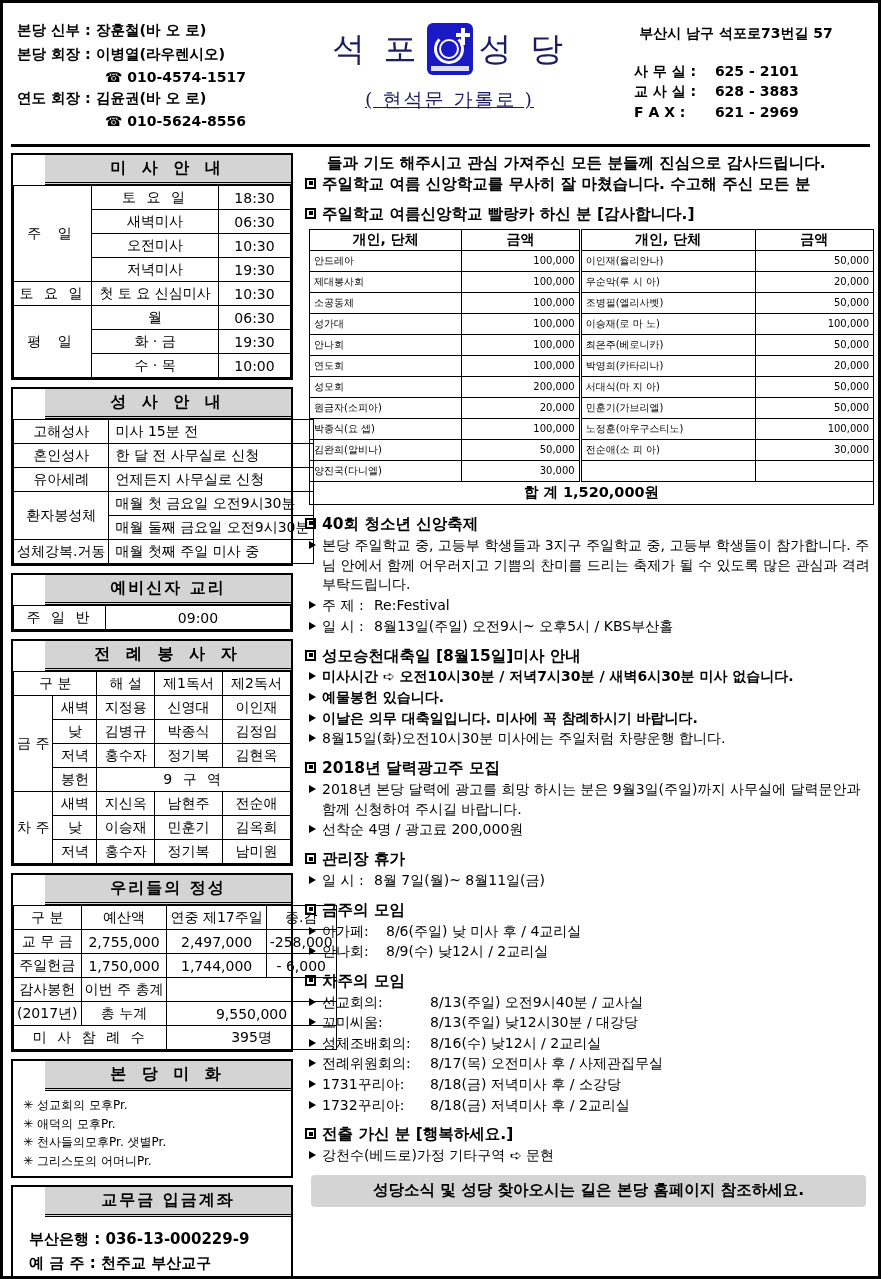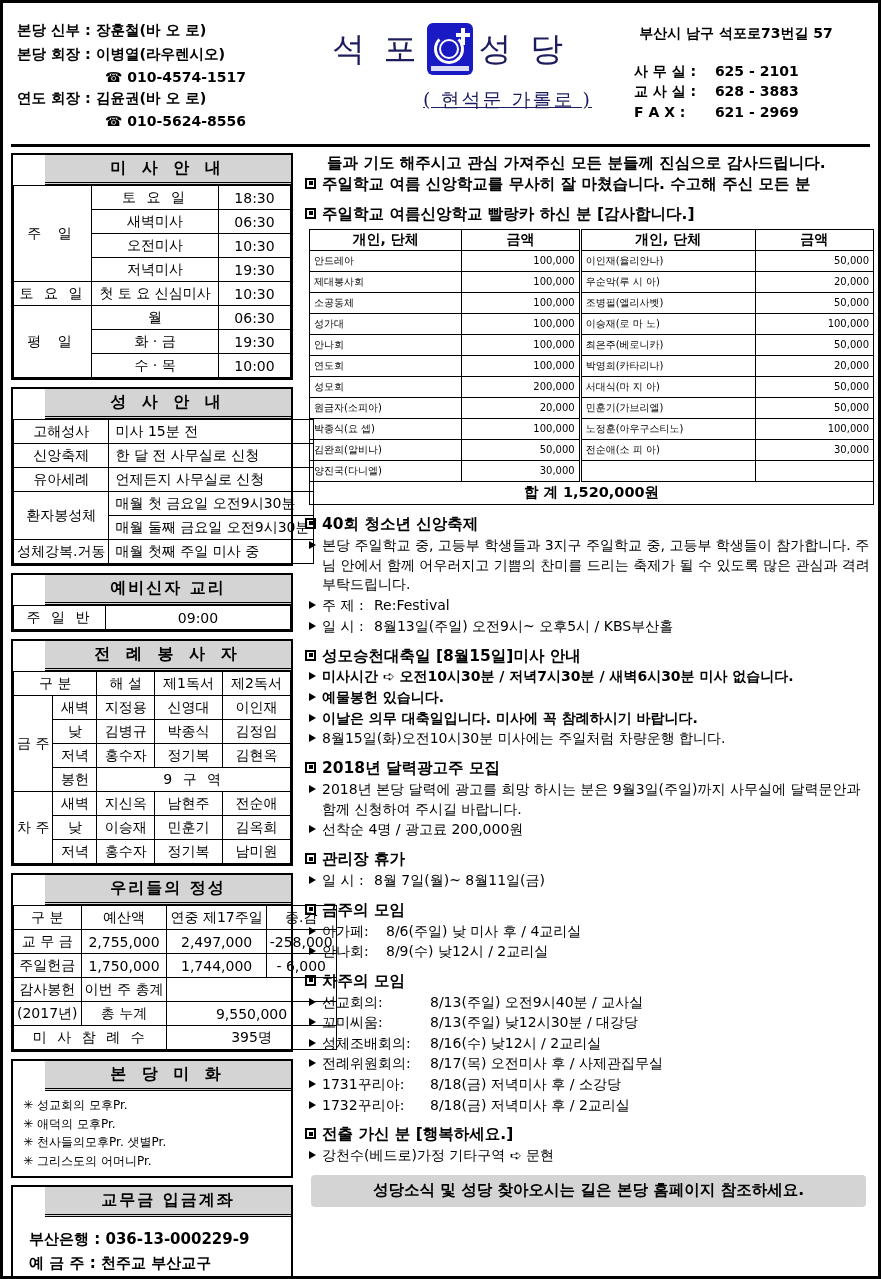--- a/index.html
+++ b/index.html
@@ -31,21 +31,21 @@
   .hdr-line {
     font-weight: bold;
     font-size: 14.5px;
     letter-spacing: 0px;
     margin-bottom: 5px;
     white-space: nowrap;
   }
   .hdr-line.tel { text-align: left; padding-left: 88px; margin-bottom: 4px; font-size:14px;}
   .hdr-mid {
     width: 285px;
-    text-align: right;
+    text-align: center;
     padding-top: 8px;
   }
   .hdr-title {
     font-family: "DejaVu Serif", "Liberation Serif", serif;
     font-size: 33px;
     color: #1c1c5e;
     letter-spacing: 4px;
     display: flex;
     align-items: center;
     justify-content: center;
@@ -360,21 +360,21 @@
 
       <div class="box">
         <div class="box-title">성 사 안 내</div>
         <table class="grid">
           <tbody>
               <tr>
             <td style="width:92px">고해성사</td>
             <td class="lft">미사 15분 전</td>
           </tr>
           <tr>
-            <td>신앙축제</td>
+            <td>혼인성사</td>
             <td class="lft">한 달 전 사무실로 신청</td>
           </tr>
           <tr>
             <td>유아세례</td>
             <td class="lft">언제든지 사무실로  신청</td>
           </tr>
           <tr>
             <td rowspan="2">환자봉성체</td>
             <td class="lft sm">매월    첫 금요일 오전9시30분</td>
           </tr>

